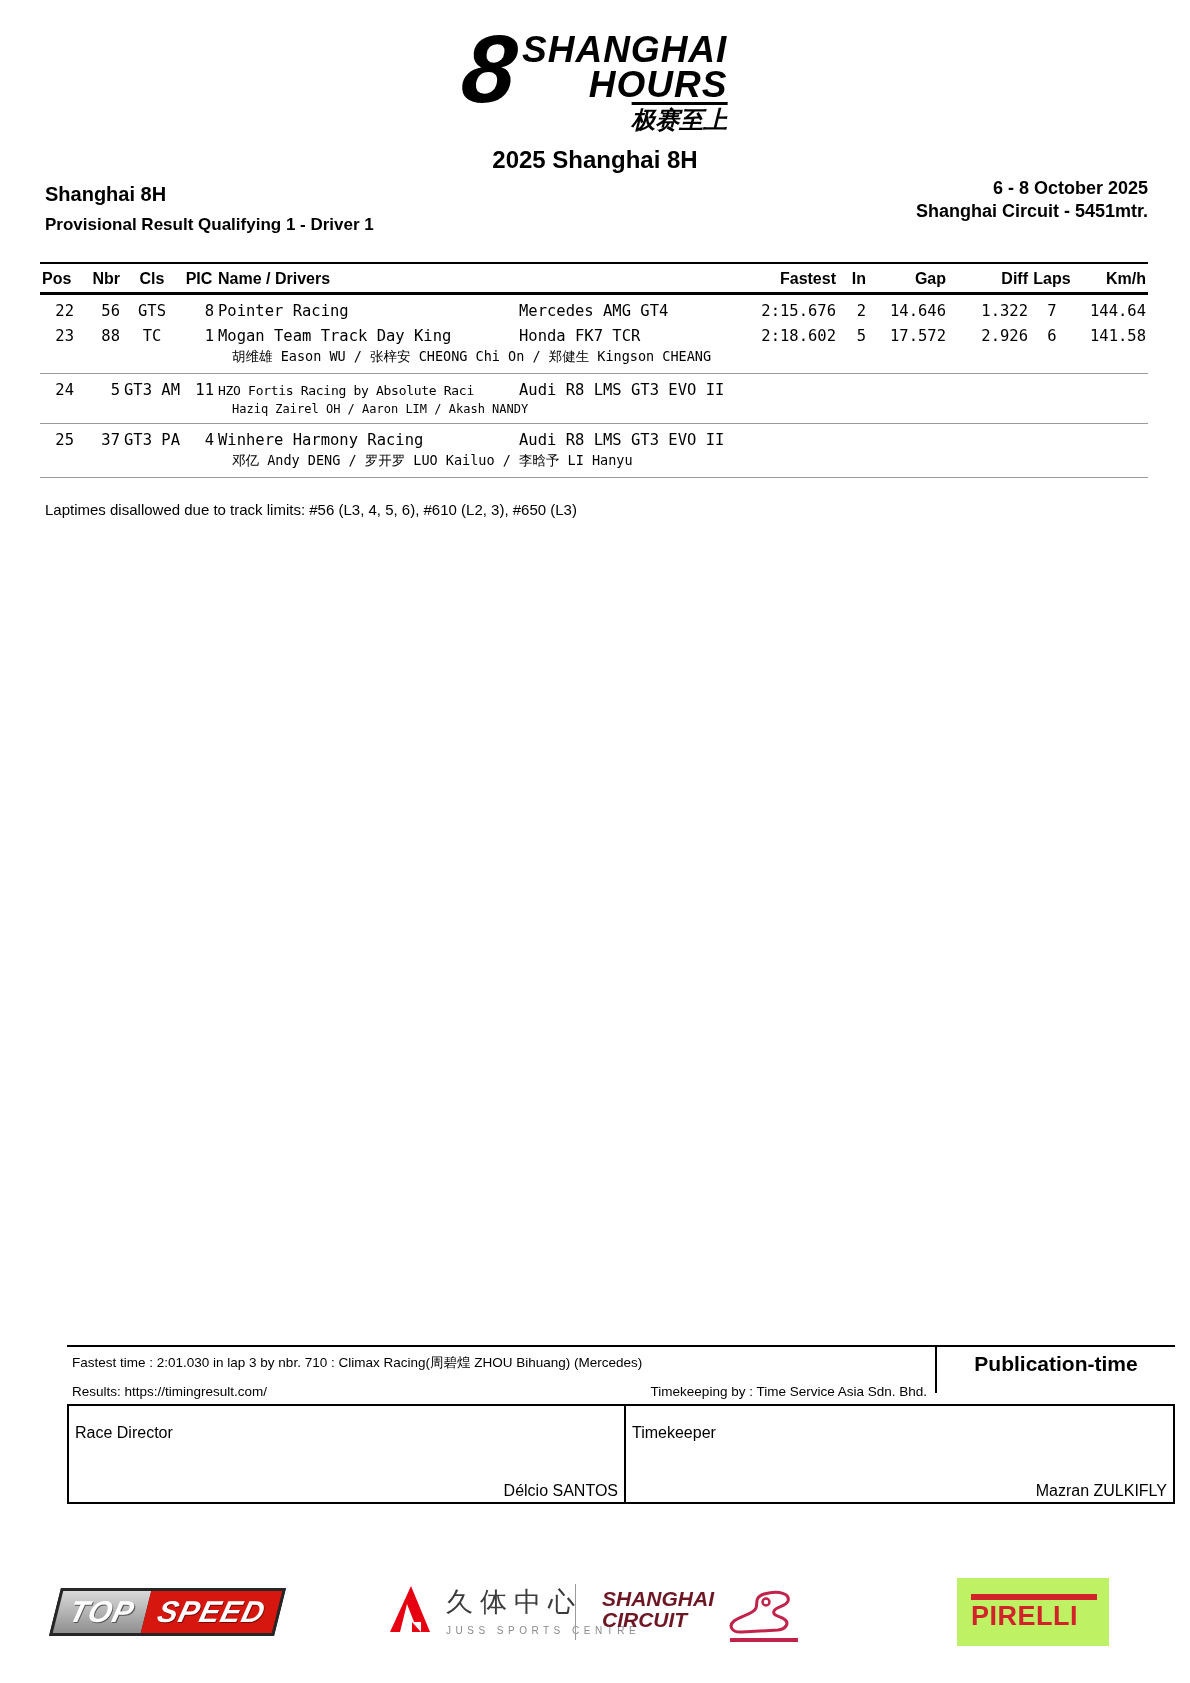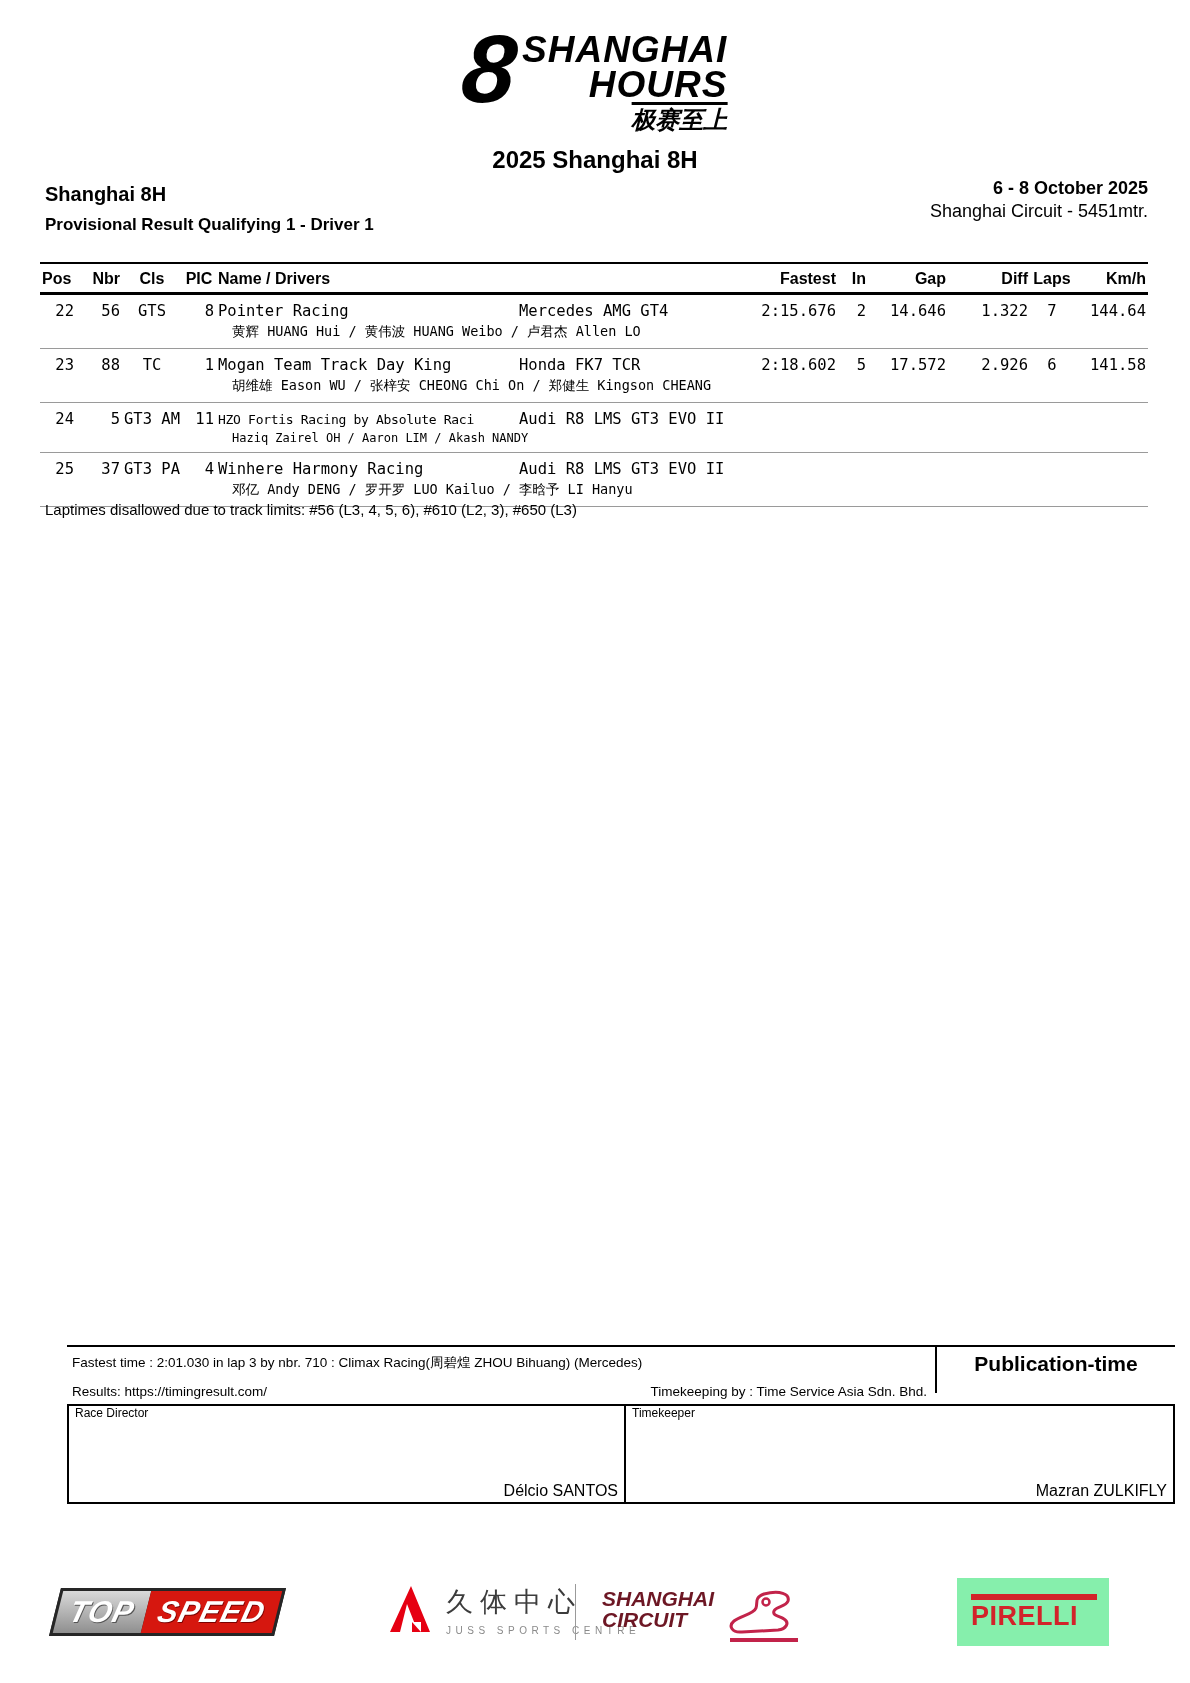--- a/index.html
+++ b/index.html
@@ -24,21 +24,21 @@
   .logo-sub-cn { font-weight:700; font-size:19px; letter-spacing:6px; margin-left:8px; }
 
   
   .doc-title { position:absolute; top:146px; left:0; width:100%; text-align:center;
                font-weight:700; font-size:24px; }
   .head-left { position:absolute; left:45px; top:183px; }
   .head-event { font-weight:700; font-size:20px; }
   .head-session { font-weight:700; font-size:17px; margin-top:9px; }
   .head-right { position:absolute; right:42px; top:178px; text-align:right; }
   .head-date { font-weight:700; font-size:18px; }
-  .head-circuit { font-weight:400; font-size:18px; margin-top:2px; }
+  .head-circuit { font-weight:700; font-size:18px; margin-top:2px; }
 
   
   table.results { position:absolute; left:40px; top:262px; width:1108px;
                   border-collapse:collapse; table-layout:fixed; }
   table.results th {
     font-weight:700; font-size:16px; padding:6px 2px 4px 2px;
     border-top:2px solid #000; border-bottom:3px solid #000; white-space:nowrap;
   }
   table.results td { font-family:"DejaVu Sans Mono","Liberation Mono",monospace;
                      font-size:15.5px; padding:2px 2px 0 2px; white-space:nowrap; overflow:hidden; }
@@ -61,21 +61,21 @@
   .results-line { position:absolute; left:5px; bottom:5px; font-size:13.5px; }
   .results-line a { color:#000; text-decoration:none; }
   .timekeeping-line { position:absolute; right:248px; bottom:5px; font-size:13.5px; }
   .pub-cell { position:absolute; right:0; top:0; width:238px; height:46px;
               border-left:2px solid #000; text-align:center; }
   .pub-cell .pub-label { font-weight:700; font-size:21px; margin-top:5px; }
   .fbox-b { display:flex; height:100px; border:2px solid #000; box-sizing:border-box; }
   .sig-cell { position:relative; box-sizing:border-box; }
   .sig-cell.left { width:557px; border-right:2px solid #000; }
   .sig-cell.right { flex:1; }
-  .sig-label { position:absolute; left:6px; top:0; font-size:12px; }
+  .sig-label { position:absolute; left:6px; top:18px; font-size:16px; }
   .sig-name { position:absolute; right:6px; bottom:2px; font-size:16px; }
   .fstrip { display:flex; height:27px; border:2px solid #000; border-top:none; box-sizing:border-box; }
   .fstrip .page-cell { width:142px; border-right:2px solid #000; display:flex;
                        align-items:center; justify-content:center; font-size:12.5px; }
   .fstrip .prov-cell { flex:1; display:flex; align-items:center; justify-content:center; font-size:12.5px; }
 
   
   .sponsors { position:absolute; left:0; top:1578px; width:1190px; height:80px; }
   .topspeed { position:absolute; left:55px; top:10px; display:flex; transform:skewX(-14deg);
               border:3px solid #262626; background:#262626; }
@@ -84,21 +84,21 @@
   .ts-top { background:linear-gradient(#d9d9d9,#8f8f8f); text-shadow:1px 1px 0 #555; }
   .ts-speed { background:#d6170f; text-shadow:1px 1px 0 #7a0000; }
   .juss { position:absolute; left:388px; top:6px; display:flex; align-items:center; }
   .juss-text { margin-left:12px; }
   .juss-cn { font-size:27px; letter-spacing:7px; color:#3c3c3c; font-weight:500; }
   .juss-en { font-size:10px; letter-spacing:4.5px; color:#8a8a8a; margin-top:5px; }
   .sp-divider { position:absolute; left:575px; top:6px; width:1px; height:56px; background:#9a9a9a; }
   .sh-circuit { position:absolute; left:602px; top:10px; display:flex; align-items:flex-start; }
   .shc-text { font-style:italic; font-weight:900; font-size:21px; line-height:21px;
               color:#6d1724; letter-spacing:0; }
-  .pirelli { position:absolute; left:957px; top:0; width:152px; height:68px; background:#86efac;
+  .pirelli { position:absolute; left:957px; top:0; width:152px; height:68px; background:#bef264;
              display:flex; flex-direction:column; justify-content:center; }
   .pirelli-bar { height:6px; background:#d2232a; margin:0 12px 2px 14px; }
   .pirelli-word { font-weight:900; font-size:27px; letter-spacing:0.5px; color:#d2232a;
                   margin-left:14px; line-height:28px; }
 </style>
 </head>
 <body>
 
 <div class="page">
 
@@ -161,24 +161,20 @@
       <td class="num">8</td>
       <td class="lft team">Pointer Racing</td>
       <td class="lft car">Mercedes AMG GT4</td>
       <td class="num">2:15.676</td>
       <td class="num">2</td>
       <td class="num">14.646</td>
       <td class="num">1.322</td>
       <td class="ctr">7</td>
       <td class="num">144.64</td>
     </tr>
-    <tr class="driverrow">
-      <td colspan="4"></td>
-      <td colspan="8" class="drv">黄辉 HUANG Hui / 黄伟波 HUANG Weibo / 卢君杰 Allen LO</td>
-    </tr>
 
     <tr class="mainrow">
       <td class="num">23</td>
       <td class="num">88</td>
       <td class="ctr">TC</td>
       <td class="num">1</td>
       <td class="lft team">Mogan Team Track Day King</td>
       <td class="lft car">Honda FK7 TCR</td>
       <td class="num">2:18.602</td>
       <td class="num">5</td>

